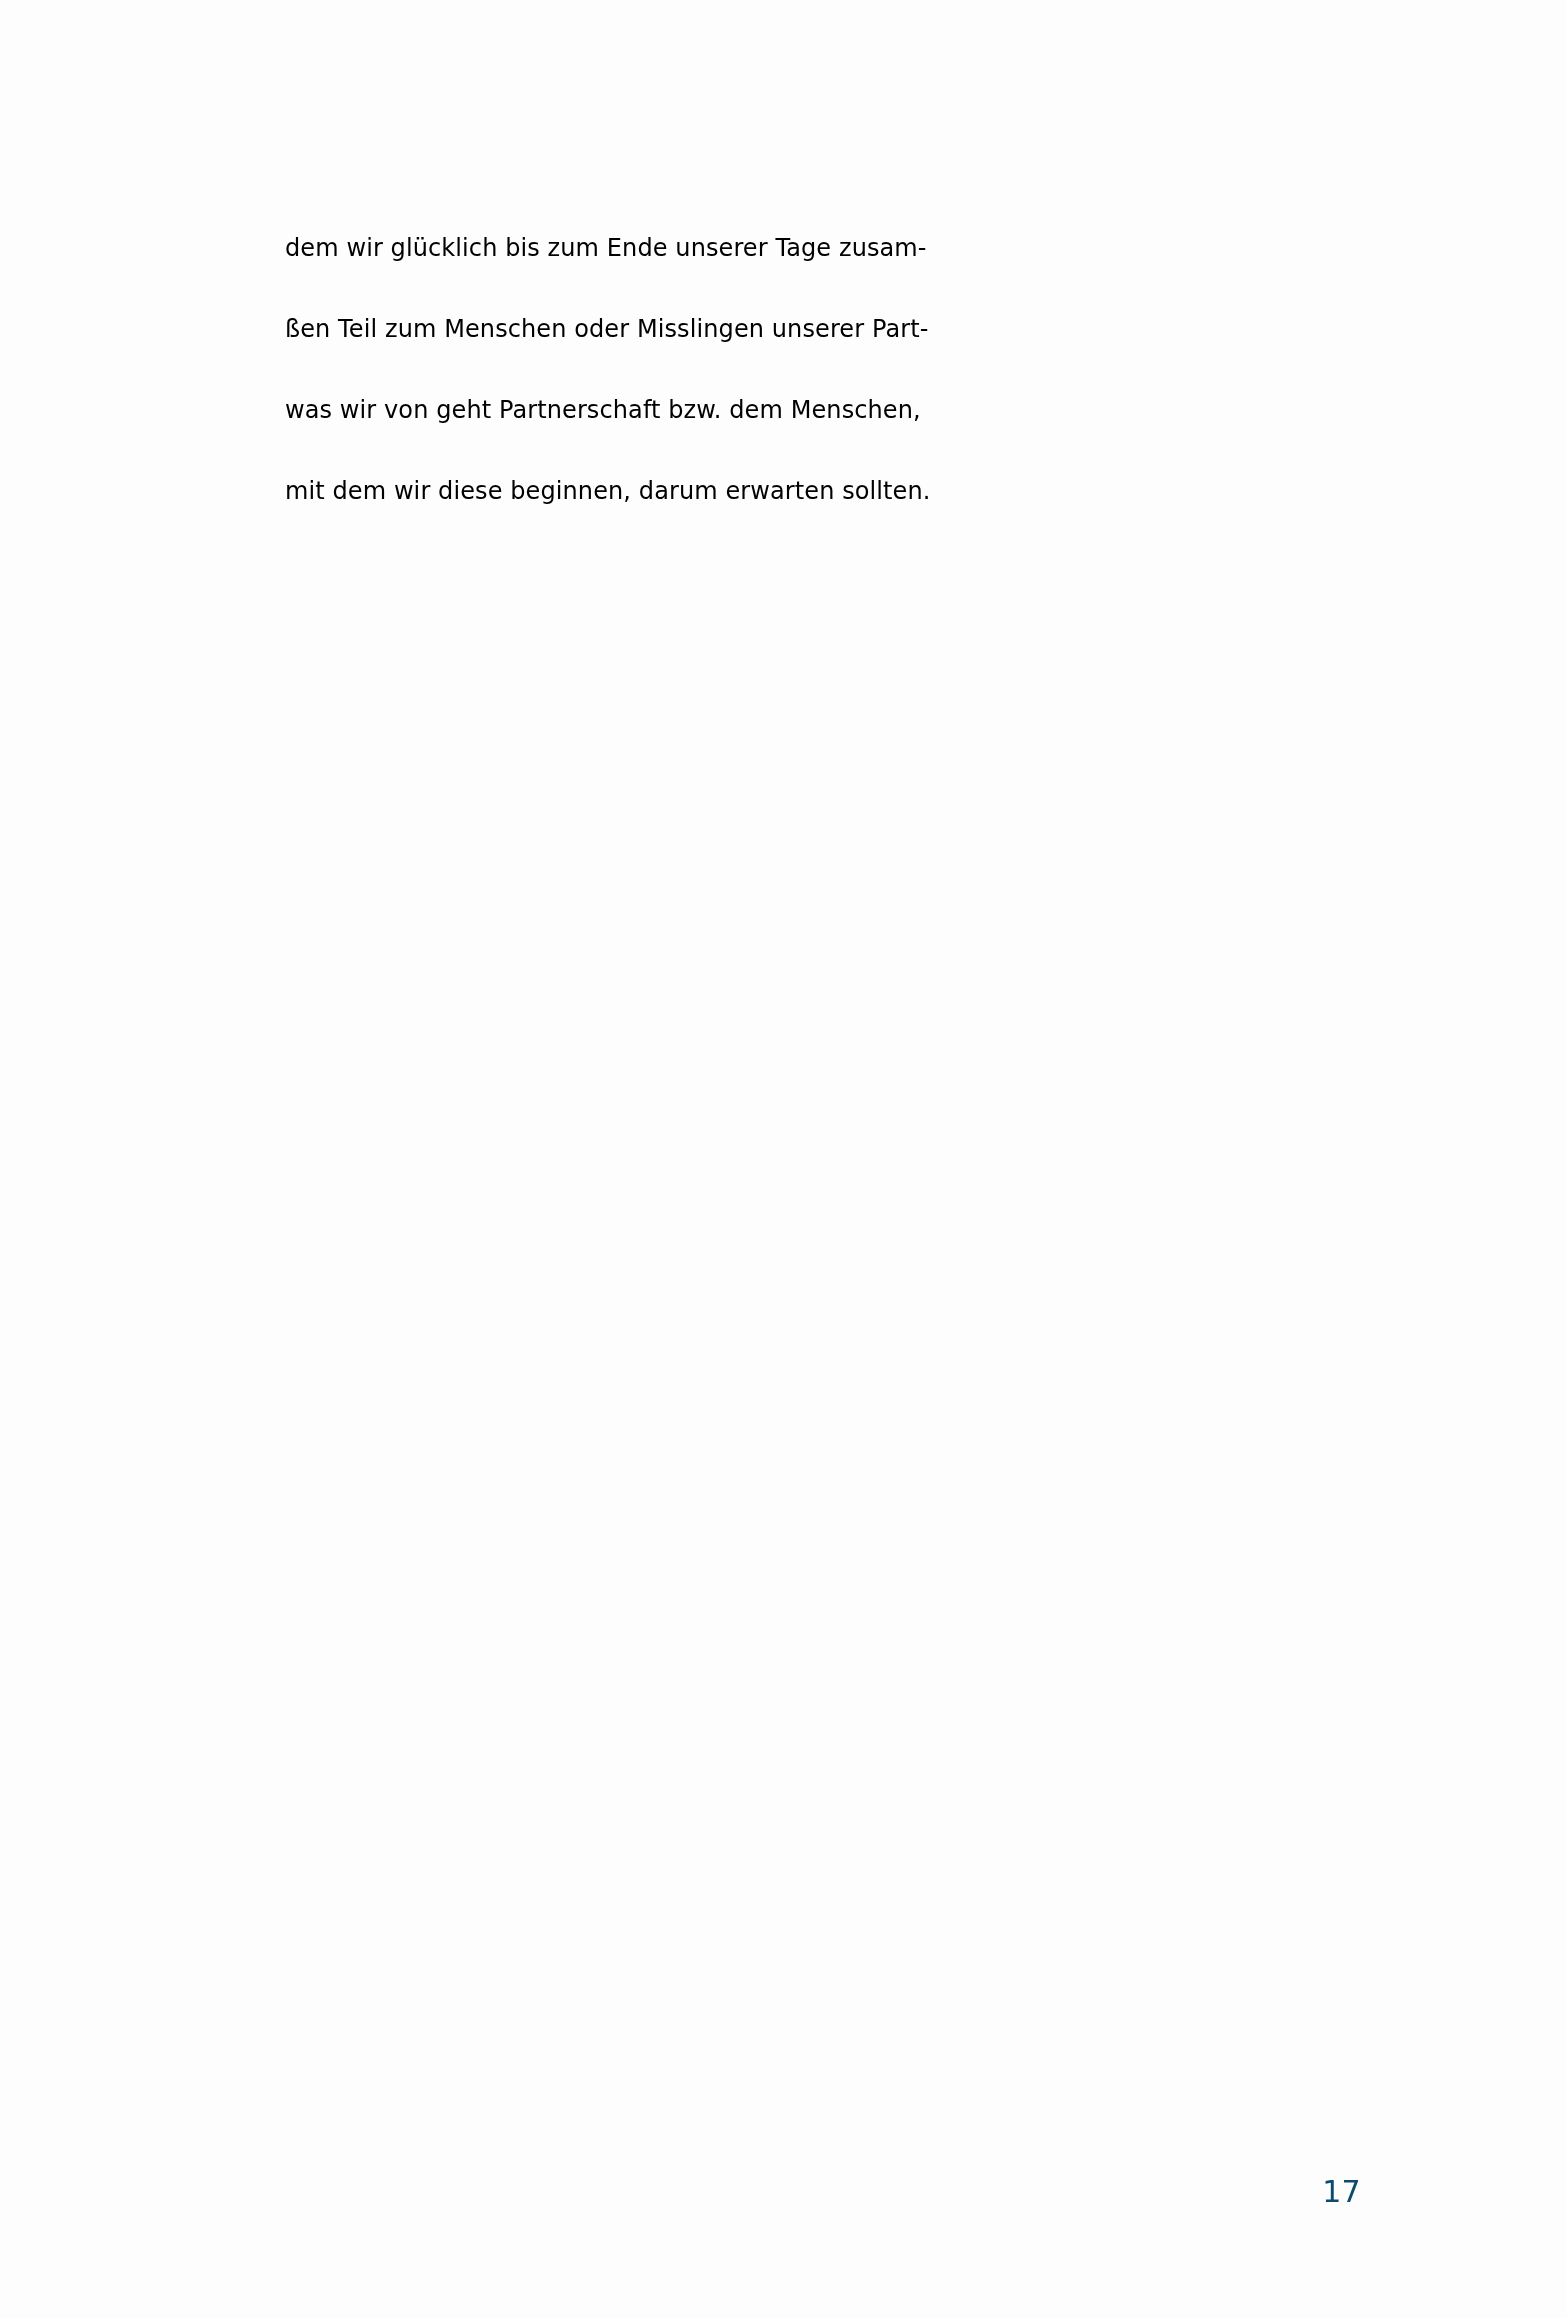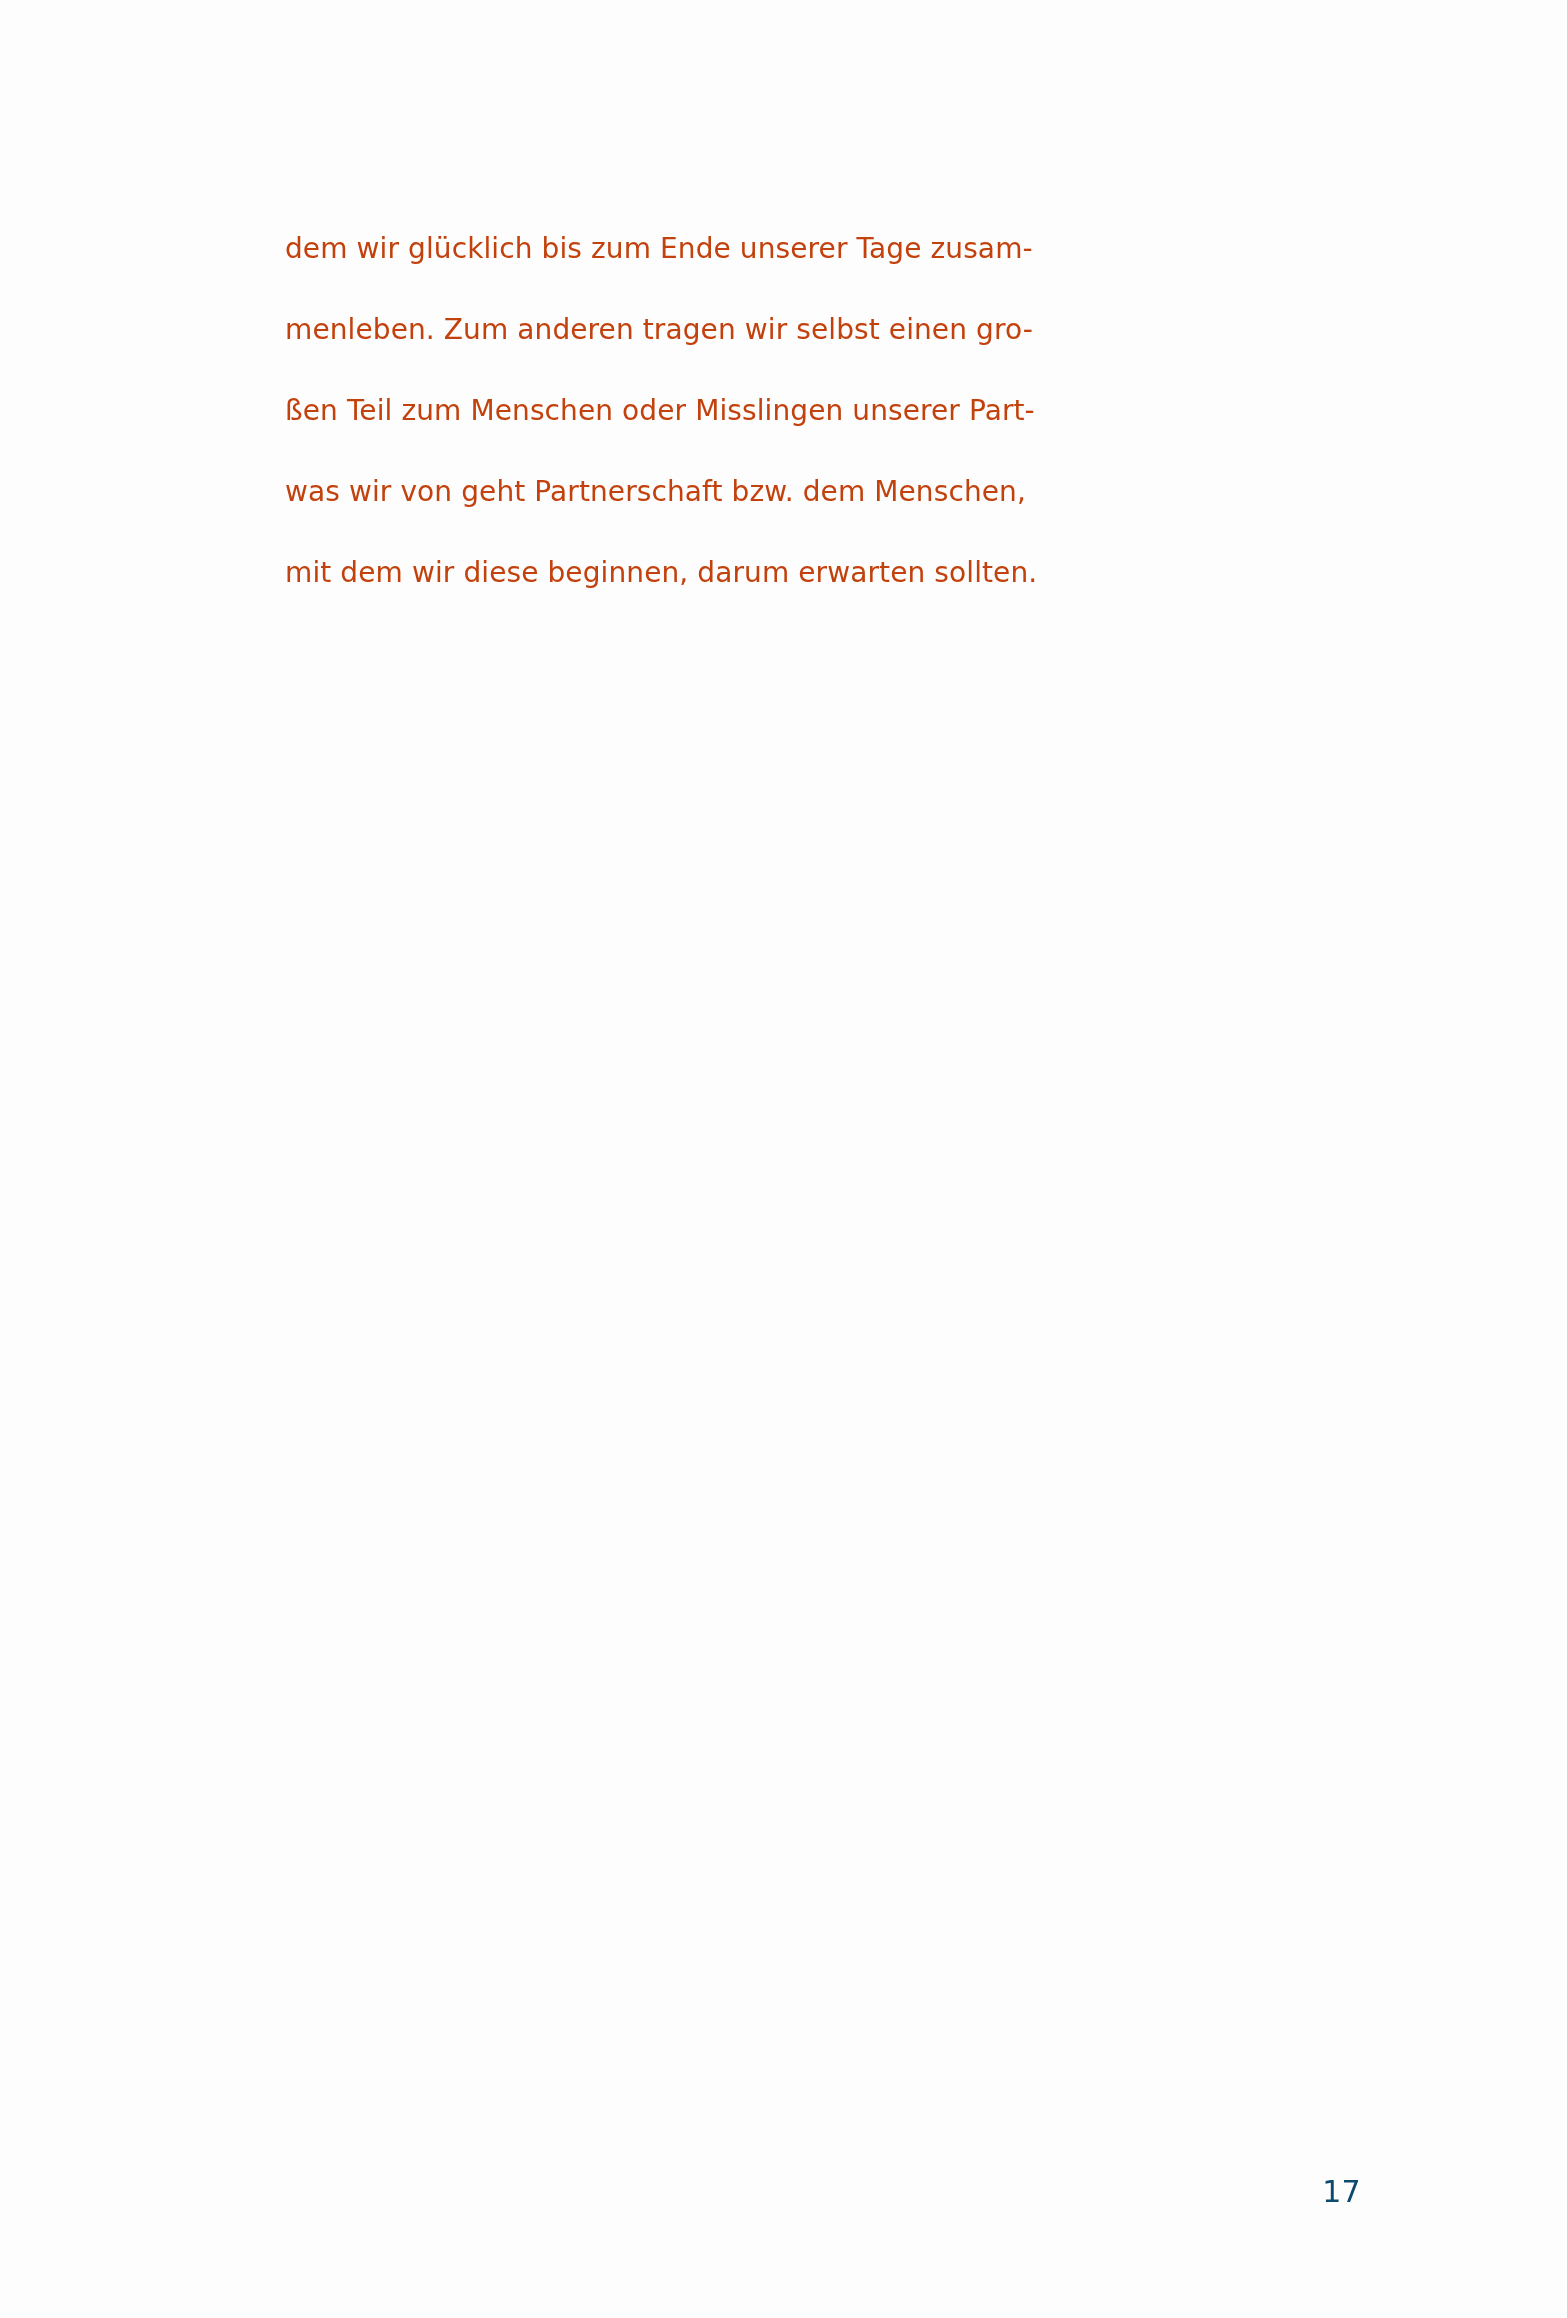--- a/index.html
+++ b/index.html
@@ -15,43 +15,42 @@
     font-family: "DejaVu Sans", sans-serif;
     overflow: hidden;
   }
   .text-block {
     position: absolute;
     left: 285px;
     top: 208px;
     width: 1074px;
   }
   .body-line {
-    font-size: 28px;
+    font-size: 24px;
     line-height: 81px;
-    color: #c2410c;
+    color: #000000;
     letter-spacing: 0.1px;
     white-space: pre;
   }
   .page-number {
     position: absolute;
     right: 206px;
     bottom: 110px;
     font-size: 30px;
     color: #0c4a6e;
     letter-spacing: 0.3px;
   }
 </style>
 </head>
 <body>
 
 <div class="page">
 
   <div class="text-block">
     <div class="body-line">dem wir glücklich bis zum Ende unserer Tage zusam-</div>
-    <div class="body-line">menleben. Zum anderen tragen wir selbst einen gro-</div>
     <div class="body-line">ßen Teil zum Menschen oder Misslingen unserer Part-</div>
     <div class="body-line">was wir von geht Partnerschaft bzw. dem Menschen,</div>
     <div class="body-line">mit dem wir diese beginnen, darum erwarten sollten.</div>
   </div>
 
   <div class="page-number">17</div>
 
 </div>
 
 

